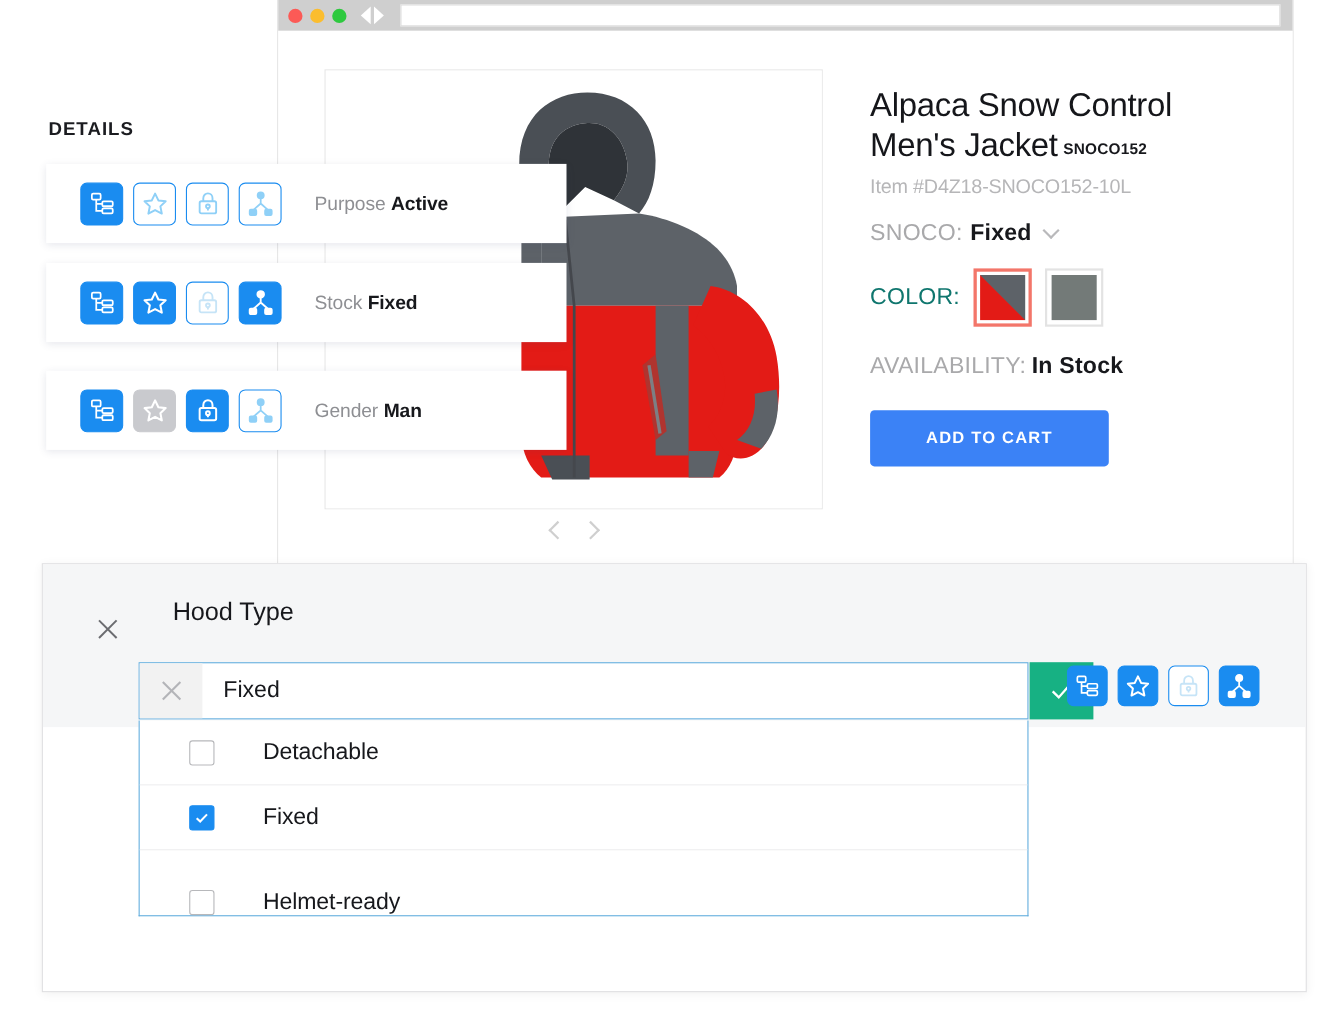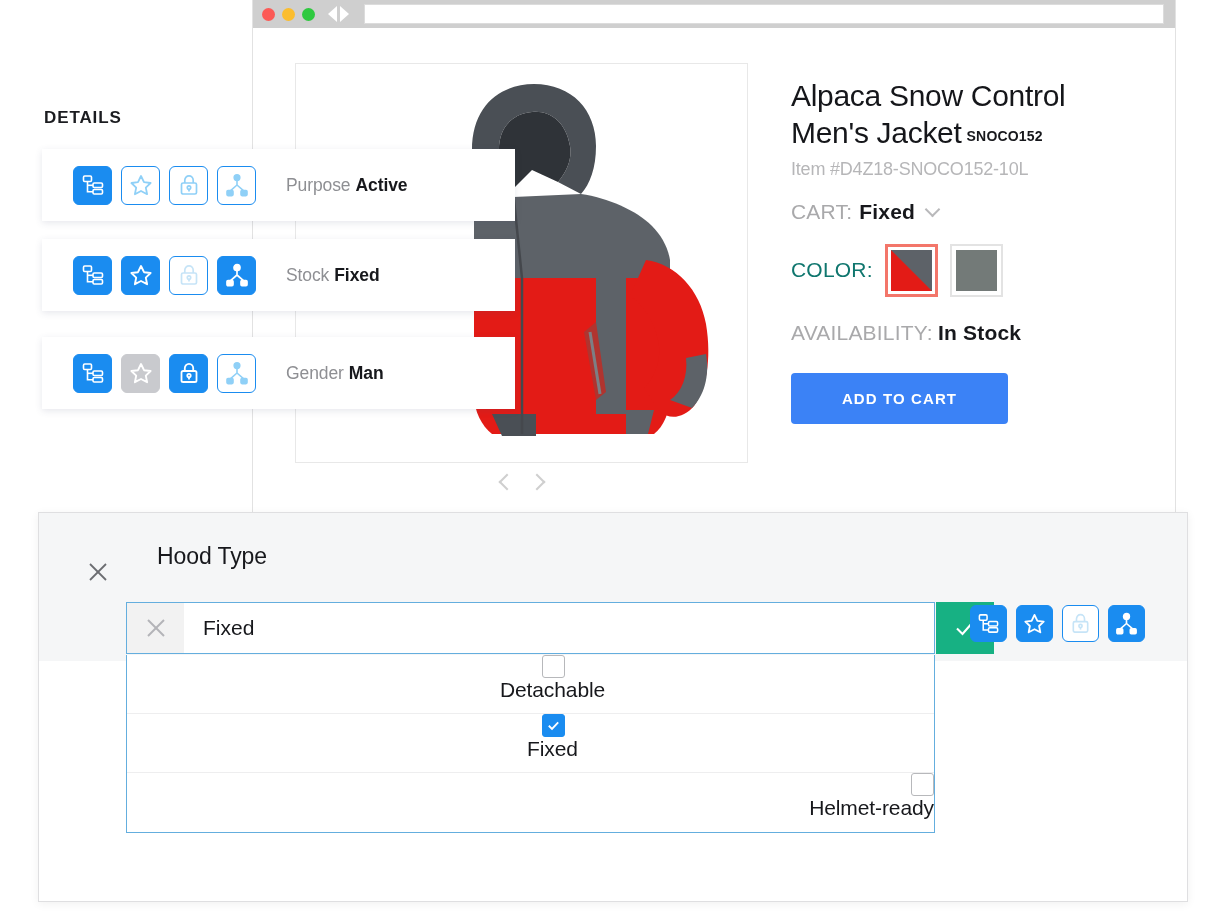--- a/index.html
+++ b/index.html
@@ -314,21 +314,20 @@
     border-top: none;
     background: #ffffff;
     z-index: 32;
   }
   .option-row {
     height: 59px;
     display: flex;
     align-items: center;
     border-bottom: 1px solid #eeeeef;
     cursor: pointer;
-    flex-direction: column;
   }
   .option-row:last-child { border-bottom: none; align-items: flex-end; }
   .option-checkbox {
     width: 23px; height: 23px;
     margin-left: 45px;
     border: 1.5px solid #b7b8bb;
     border-radius: 3px;
     background: #ffffff;
     display: flex;
     align-items: center;
@@ -396,21 +395,21 @@
       <span class="carousel-chevron chev-left"></span>
       <span class="carousel-chevron chev-right"></span>
     </div>
 
     <div id="product-info">
       <h1 id="product-title"><span>Alpaca Snow Control Men's Jacket</span><span id="product-sku-inline">SNOCO152</span></h1>
 
       <div id="item-number">Item #D4Z18-SNOCO152-10L</div>
 
       <div class="spec-row">
-        <span>CART:</span>
+        <span>SNOCO:</span>
         <span class="spec-value">Fixed</span>
         <span id="hood-chevron"></span>
       </div>
 
       <div id="color-row">
         <span id="color-label">COLOR:</span>
         <div id="color-swatches">
           <div class="swatch-wrap selected">
             <div class="swatch-fill swatch-split"></div>
           </div>

